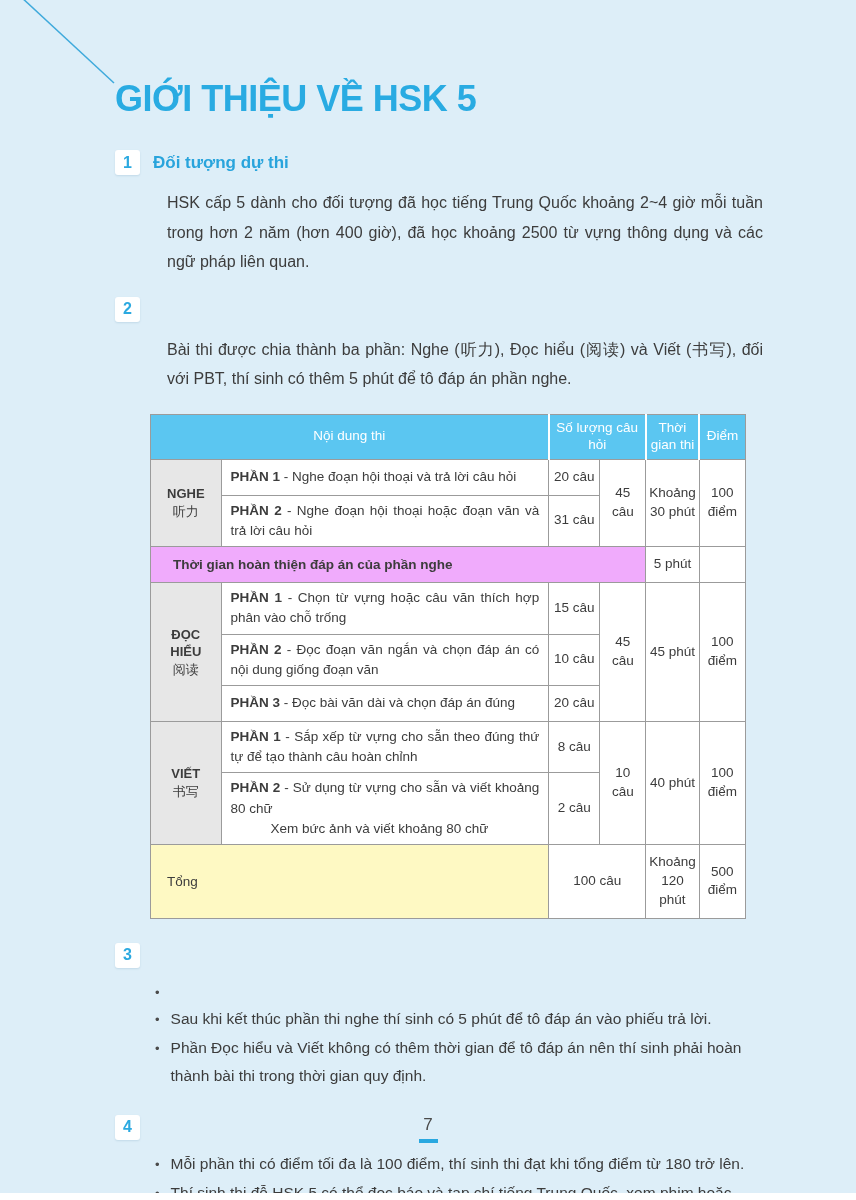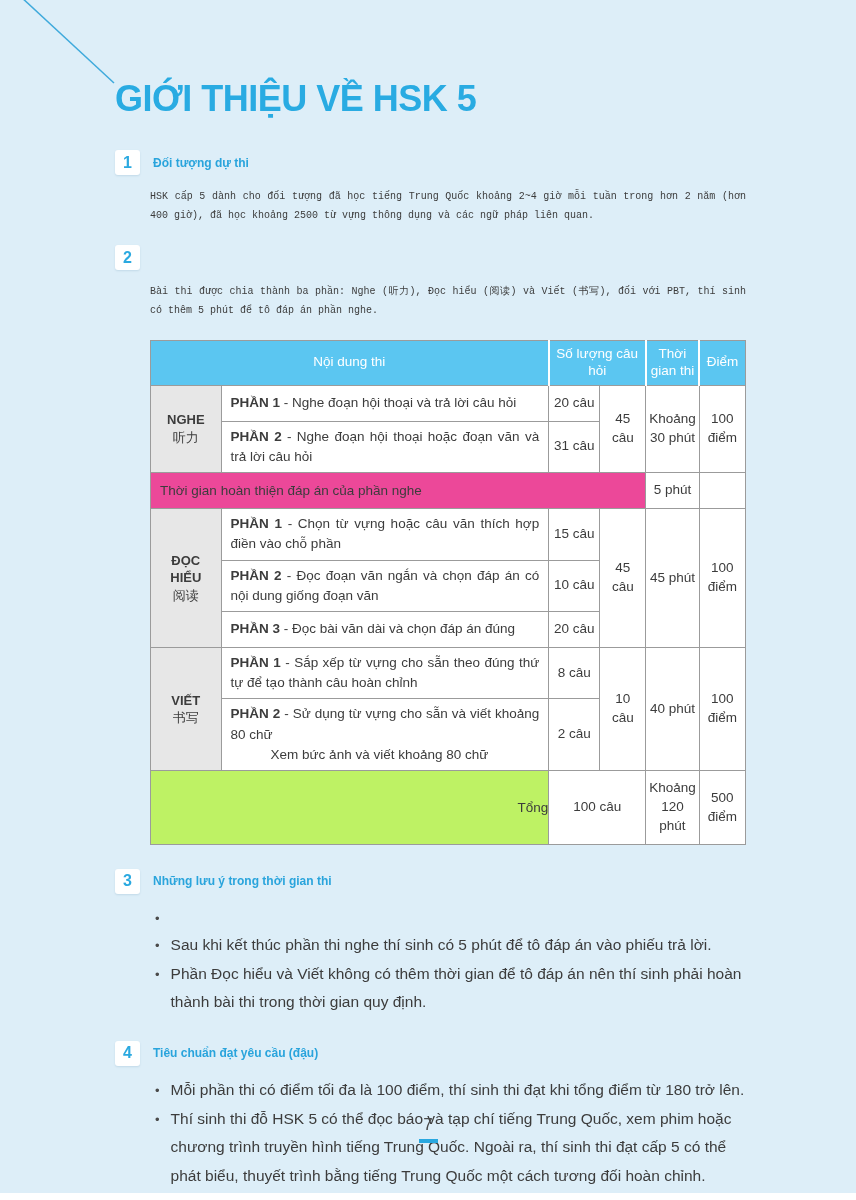--- a/index.html
+++ b/index.html
@@ -31,29 +31,28 @@
     width: 25px; height: 25px;
     background: #ffffff;
     border-radius: 3px;
     box-shadow: 0 1px 2px rgba(70,130,160,0.18);
     color: #2ba9e0;
     font-weight: bold;
     font-size: 16px;
     display: flex; align-items: center; justify-content: center;
     flex: 0 0 auto;
   }
-  .heading-text { font-size: 12px; font-weight: bold; color: #29a4dc; }
+  .heading-text { font-size: 17px; font-weight: bold; color: #29a4dc; }
 
   .para {
-    margin: 13px 0 20px 35px;
+    margin: 13px 0 20px 52px;
     width: 596px;
-    font-size: 10px;
+    font-size: 16px;
     line-height: 1.85;
     text-align: justify;
-    font-family: Liberation Mono, monospace;
   }
 
   
   table.exam {
     border-collapse: collapse;
     margin: 15px 0 24px 35px;
     width: 596px;
     font-size: 13.5px;
     background: #ffffff;
   }
@@ -72,28 +71,28 @@
     text-align: center;
     padding: 4px 16px;
     line-height: 1.35;
     font-size: 13px;
   }
   td.sec-cell .sec-vi { font-weight: bold; }
   td.desc-cell { padding: 5px 9px; line-height: 1.5; text-align: justify; }
   td.desc-cell .part-label { font-weight: bold; margin-top: 28px; }
   td.center { text-align: center; padding: 8px 3px; line-height: 1.4; }
   tr.fill-row td.fill-label {
-    background: #ec4899;
-    font-weight: normal;
-    padding: 5px 9px;
+    background: #f0abfc;
+    font-weight: bold;
+    padding: 5px 22px;
   }
   tr.total-row td.total-label {
-    background: #bef264;
-    text-align: right;
-    padding: 12px 0;
+    background: #fef9c3;
+    text-align: left;
+    padding: 12px 16px;
   }
   .desc2 { padding-left: 40px; text-align: left; }
 
   
   .bullets { margin: 10px 0 24px 40px; width: 592px; list-style: none; }
   .bullets li { display: flex; gap: 11px; font-size: 15.5px; line-height: 1.85; }
   .bullets .dot { color: #4a4a4a; font-size: 13px; line-height: 1.85; padding-top: 3px; flex: 0 0 auto; }
 
   
   .page-footer { position: absolute; left: 0; right: 0; top: 1115px; text-align: center; }
@@ -168,21 +167,21 @@
           <td class="center">5 phút</td>
           <td></td>
         </tr>
         <tr>
           <td class="sec-cell" rowspan="3">
             <div class="sec-vi">ĐỌC HIỂU</div>
             <div>阅读</div>
           </td>
           <td class="desc-cell">
             <span class="part-label">PHẦN 1</span>
-            <span>- Chọn từ vựng hoặc câu văn thích hợp điền vào chỗ phần</span>
+            <span>- Chọn từ vựng hoặc câu văn thích hợp phân vào chỗ trống</span>
           </td>
           <td class="center">15 câu</td>
           <td class="center" rowspan="3">45 câu</td>
           <td class="center" rowspan="3">45 phút</td>
           <td class="center" rowspan="3">100 điểm</td>
         </tr>
         <tr>
           <td class="desc-cell">
             <span class="part-label">PHẦN 2</span>
             <span>- Đọc đoạn văn ngắn và chọn đáp án có nội dung giống đoạn văn</span>
@@ -224,39 +223,37 @@
           <td colspan="2" class="total-label">Tổng</td>
           <td colspan="2" class="center">100 câu</td>
           <td class="center">Khoảng 120 phút</td>
           <td class="center">500 điểm</td>
         </tr>
       </tbody>
     </table>
 
     <div class="section-heading">
       <div class="num-badge">3</div>
-      <div class="heading-text">Những lưu ý trong thời gian thi</div>
     </div>
     <ul class="bullets">
       <li>
         <span class="dot">•</span>
       </li>
       <li>
         <span class="dot">•</span>
         <span>Sau khi kết thúc phần thi nghe thí sinh có 5 phút để tô đáp án vào phiếu trả lời.</span>
       </li>
       <li>
         <span class="dot">•</span>
         <span>Phần Đọc hiểu và Viết không có thêm thời gian để tô đáp án nên thí sinh phải hoàn thành bài thi trong thời gian quy định.</span>
       </li>
     </ul>
 
     <div class="section-heading">
       <div class="num-badge">4</div>
-      <div class="heading-text">Tiêu chuẩn đạt yêu cầu (đậu)</div>
     </div>
     <ul class="bullets">
       <li>
         <span class="dot">•</span>
         <span>Mỗi phần thi có điểm tối đa là 100 điểm, thí sinh thi đạt khi tổng điểm từ 180 trở lên.</span>
       </li>
       <li>
         <span class="dot">•</span>
         <span>Thí sinh thi đỗ HSK 5 có thể đọc báo và tạp chí tiếng Trung Quốc, xem phim hoặc chương trình truyền hình tiếng Trung Quốc. Ngoài ra, thí sinh thi đạt cấp 5 có thể phát biểu, thuyết trình bằng tiếng Trung Quốc một cách tương đối hoàn chỉnh.</span>
       </li>

